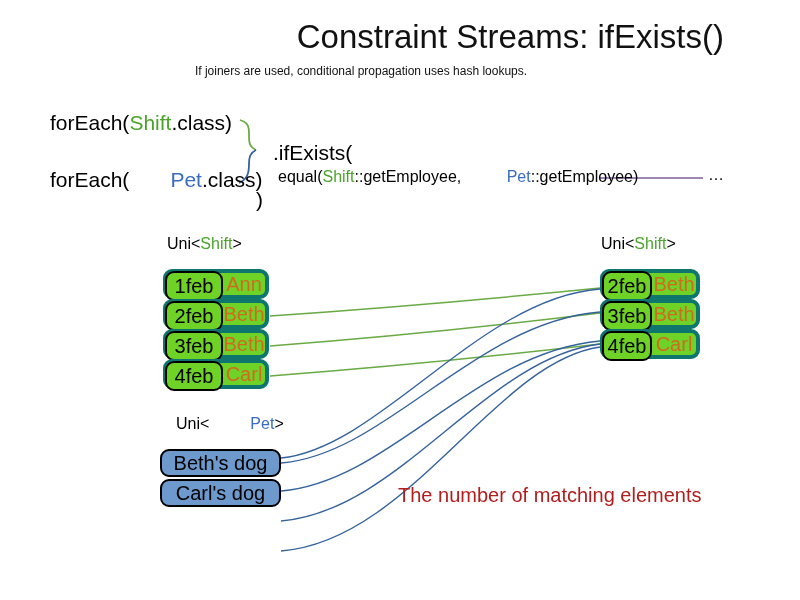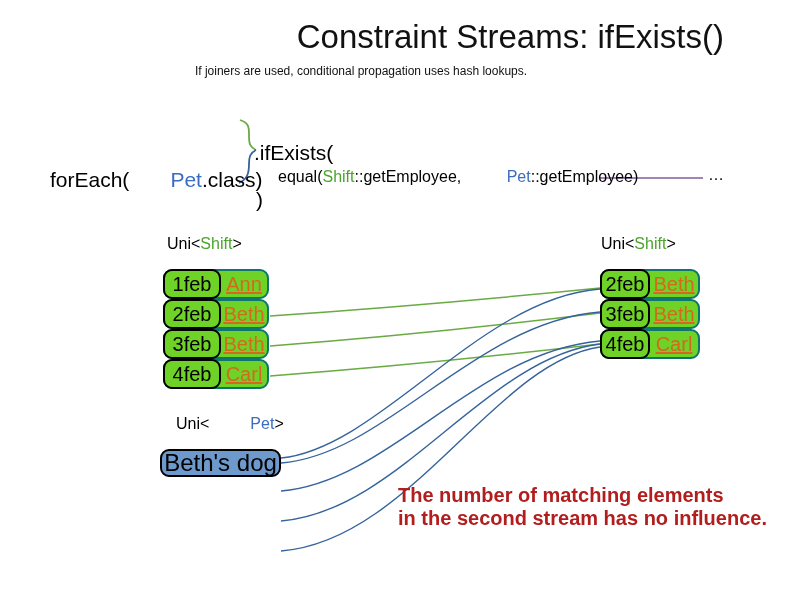--- a/index.html
+++ b/index.html
@@ -11,45 +11,45 @@
   #title{left:0;top:16px;width:724px;text-align:right;font-size:33px;line-height:1.25;color:#111;}
   #subtitle{left:0;top:64px;width:722px;text-align:center;font-size:12px;color:#111;}
   .code{font-size:21px;white-space:pre;}
   .code-small{font-size:16px;white-space:pre;}
   .green-t{color:var(--green-text);}
   .blue-t{color:var(--blue-text);margin-left:41px;}
   .uni-label{font-size:16px;white-space:pre;}
   
   .shift-row{
     position:relative;height:30px;background:var(--green-fill);
-    border:2px solid #0f766e;border-radius:9px;box-sizing:border-box;padding-left:20px;
+    border:4px solid #0f766e;border-radius:9px;box-sizing:border-box;padding-left:20px;
   }
   .left-w{width:106px;}
   .right-w{width:100px;}
   .date-cell{
     position:absolute;left:-2px;top:-2px;height:30px;
     border:2px solid #000;border-radius:9px;box-sizing:border-box;
     background:var(--green-fill);display:flex;align-items:center;justify-content:center;
     font-size:20px;color:#000;
   }
   .date-left{width:58px;}
   .date-right{width:50px;}
   .name-cell{
     position:absolute;top:0;bottom:0;right:2px;display:flex;align-items:center;justify-content:center;
-    font-size:20px;color:var(--orange-text);text-decoration:underline;
+    font-size:20px;color:var(--orange-text);
   }
   .name-left{left:58px;}
   .name-right{left:50px;}
   
   .pet-row{
     width:121px;height:28px;margin-bottom:2px;background:var(--blue-fill);
     border:2px solid #000;border-radius:9px;box-sizing:border-box;
-    display:flex;align-items:center;justify-content:center;font-size:24px;color:#000;
+    display:flex;align-items:center;justify-content:center;font-size:20px;color:#000;
   }
-  #note{left:398px;top:484px;font-size:20px;line-height:22.5px;color:var(--red-text);font-weight:bold;}
+  #note{left:398px;top:484px;font-size:20px;line-height:22.5px;color:var(--red-text);}
   
   #wires{position:absolute;left:0;top:0;width:800px;height:600px;pointer-events:none;}
   .wire-green{stroke:var(--green-line);stroke-width:1.5;fill:none;}
   .wire-blue{stroke:var(--blue-line);stroke-width:1.4;fill:none;}
   .brace-green{stroke:var(--green-line);stroke-width:1.8;fill:none;}
   .brace-blue{stroke:var(--blue-line);stroke-width:1.8;fill:none;}
   .ref-line{stroke:var(--purple-line);stroke-width:1.5;fill:none;}
 </style>
 </head>
 <body>
@@ -66,22 +66,23 @@
     <path class="wire-blue" d="M281,458 C380,448 480,298 600,289"></path>
     <path class="wire-blue" d="M281,463 C385,455 475,322 600,312"></path>
     <path class="wire-blue" d="M281,491 C390,482 475,352 600,341"></path>
     <path class="wire-blue" d="M281,521 C400,511 485,358 600,344"></path>
     <path class="wire-blue" d="M281,551 C410,541 495,362 600,347"></path>
   </svg>
 
   <div class="abs" id="title">Constraint Streams: ifExists()</div>
   <div class="abs" id="subtitle">If joiners are used, conditional propagation uses hash lookups.</div>
 
+  <div class="abs code" style="left:50px;top:111px;"><span>forEach(</span><span class="green-t">Shift</span><span>.class)</span></div>
 
-  <div class="abs code" style="left:254px;top:141px;">.ifExists(</div>
+  <div class="abs code" style="left:273px;top:141px;">.ifExists(</div>
 
   <div class="abs code" style="left:50px;top:168px;"><span>forEach(</span><span class="blue-t">Pet</span><span>.class)</span></div>
 
   <div class="abs code-small" style="left:278px;top:168px;"><span>equal(</span><span class="green-t">Shift</span><span>::getEmployee, </span><span class="blue-t">Pet</span><span>::getEmployee)</span></div>
 
   <div class="abs code-small" style="left:708px;top:166px;">…</div>
 
   <div class="abs code" style="left:256px;top:188px;">)</div>
 
   <div class="abs uni-label" style="left:167px;top:235px;"><span>Uni&lt;</span><span class="green-t">Shift</span><span>&gt;</span></div>
@@ -119,20 +120,20 @@
     <div class="shift-row right-w">
       <div class="date-cell date-right">4feb</div>
       <div class="name-cell name-right">Carl</div>
     </div>
   </div>
 
   <div class="abs uni-label" style="left:176px;top:415px;"><span>Uni&lt;</span><span class="blue-t">Pet</span><span>&gt;</span></div>
 
   <div class="abs" style="left:160px;top:449px;">
     <div class="pet-row">Beth's dog</div>
+    <div class="pet-row">Carl's dog</div>
   </div>
 
   <div class="abs" id="note">
     <div>The number of matching elements</div>
-    <div>in the second stream has no influence.</div>
   </div>
 
 </div>
 
 </body></html>

